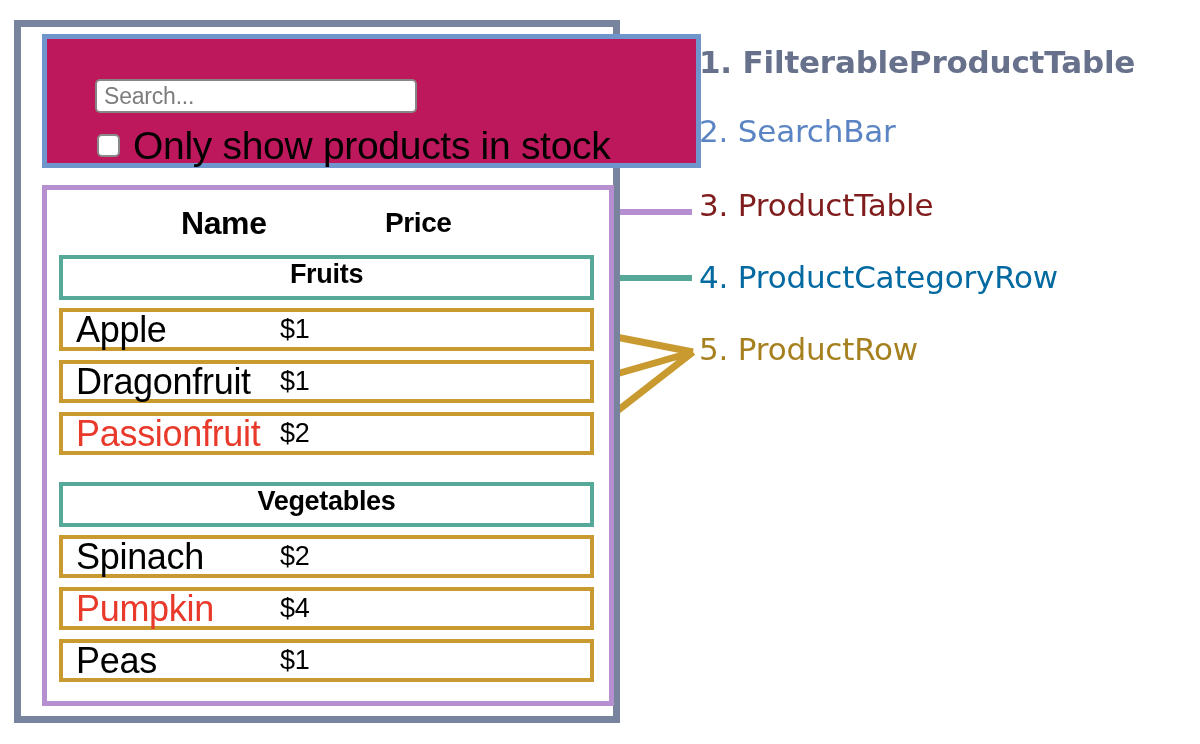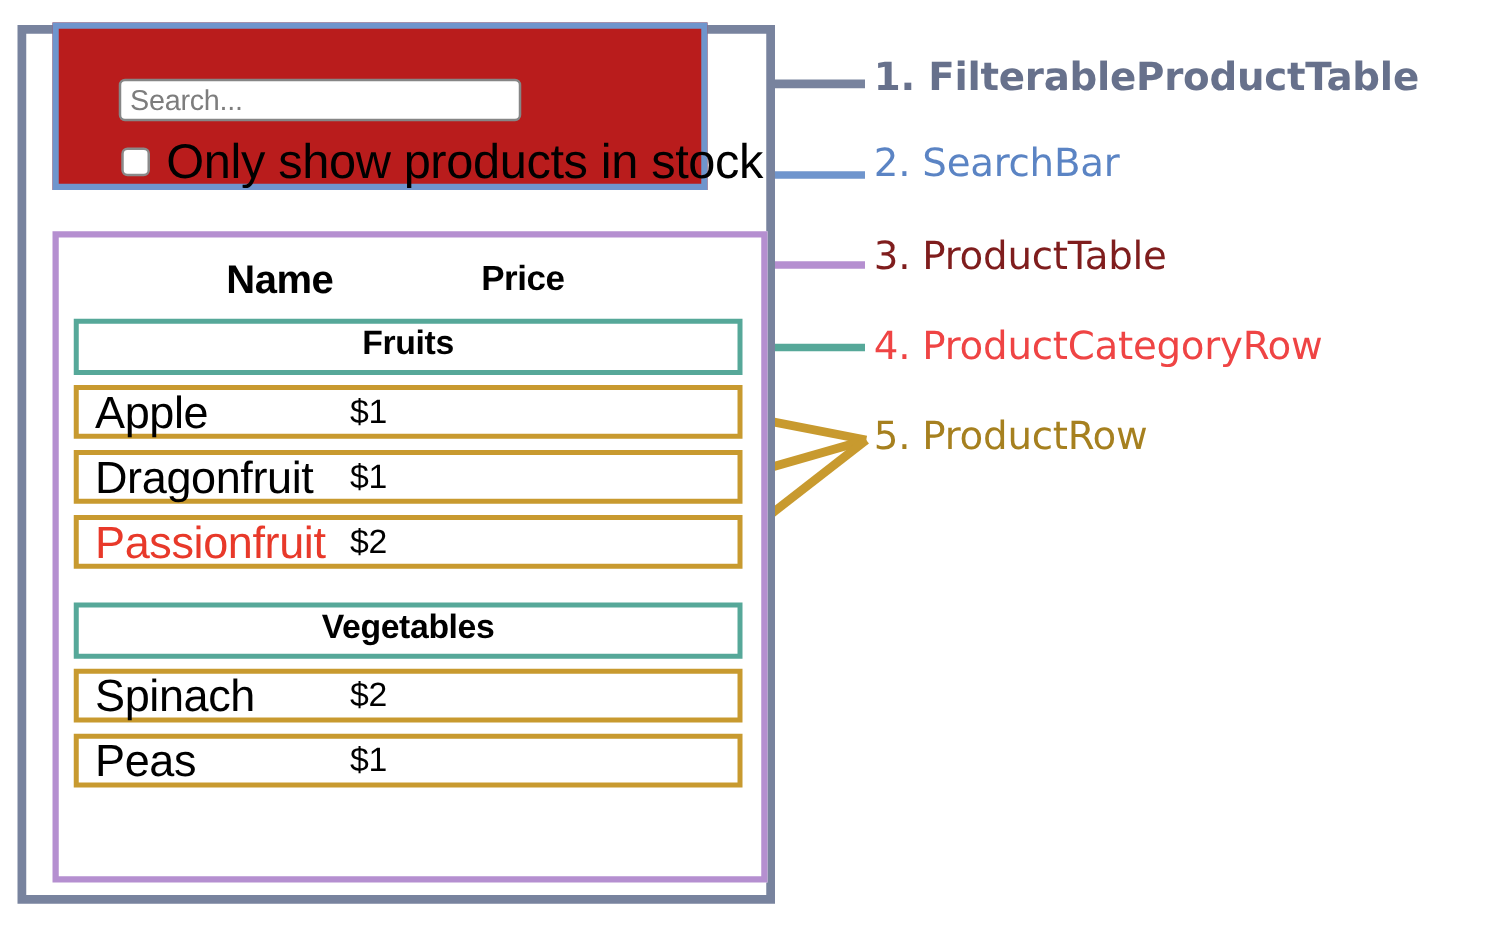--- a/index.html
+++ b/index.html
@@ -33,26 +33,26 @@
     height: 703px;
     border: 7px solid #78839e;
     box-sizing: border-box;
     background: #ffffff;
   }
 
   
   .frame-searchbar {
     position: absolute;
     left: 42px;
-    top: 18px;
-    width: 524px;
+    top: 34px;
+    width: 659px;
     height: 134px;
     border: 5px solid #6f95cd;
     box-sizing: border-box;
-    background: #b91c1c;
+    background: #be185d;
   }
   .search-input {
     position: absolute;
     left: 48px;
     top: 40px;
     width: 322px;
     height: 34px;
     border: 2px solid #868686;
     border-radius: 5px;
     box-sizing: border-box;
@@ -188,21 +188,21 @@
     position: absolute;
     font-family: "DejaVu Sans", sans-serif;
     font-size: 31px;
     letter-spacing: -0.2px;
     white-space: nowrap;
     line-height: 1;
   }
   .anno-1 { left: 699px; top: 47px;  color: #67718c; font-weight: bold; }
   .anno-2 { left: 699px; top: 116px; color: #5b84c4; }
   .anno-3 { left: 699px; top: 190px; color: #7f1d1d; }
-  .anno-4 { left: 699px; top: 262px; color: #ef4444; }
+  .anno-4 { left: 699px; top: 262px; color: #0369a1; }
   .anno-5 { left: 699px; top: 334px; color: #a6801f; }
 </style>
 </head>
 <body>
 
 <svg id="connectors" viewBox="0 0 1200 744" width="1200" height="744">
 
   <line x1="617" y1="67" x2="692" y2="67" stroke="#78839e" stroke-width="7"></line>
 
   <line x1="596" y1="140" x2="692" y2="140" stroke="#6f95cd" stroke-width="6"></line>
@@ -258,20 +258,24 @@
 
     <div class="cat-row">
       <span class="cat-text">Vegetables</span>
     </div>
 
     <div class="prod-row">
       <span class="p-name">Spinach</span>
       <span class="p-price">$2</span>
     </div>
 
+    <div class="prod-row">
+      <span class="p-name out-of-stock">Pumpkin</span>
+      <span class="p-price">$4</span>
+    </div>
 
     <div class="prod-row">
       <span class="p-name">Peas</span>
       <span class="p-price">$1</span>
     </div>
 
   </div>
 </div>
 
 <div class="anno-label anno-1">

